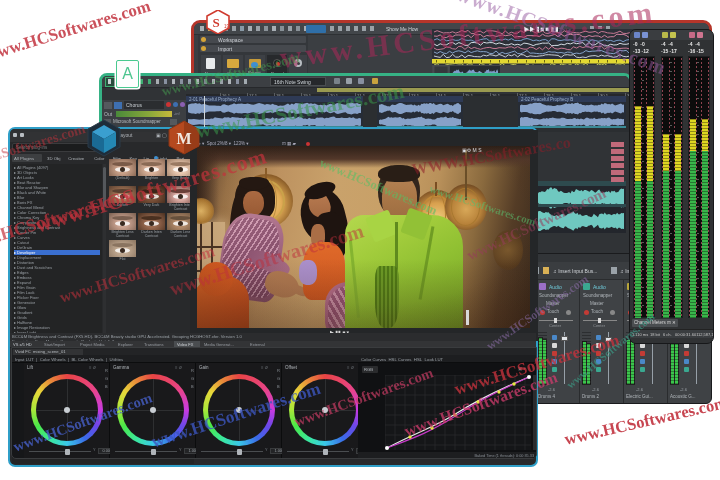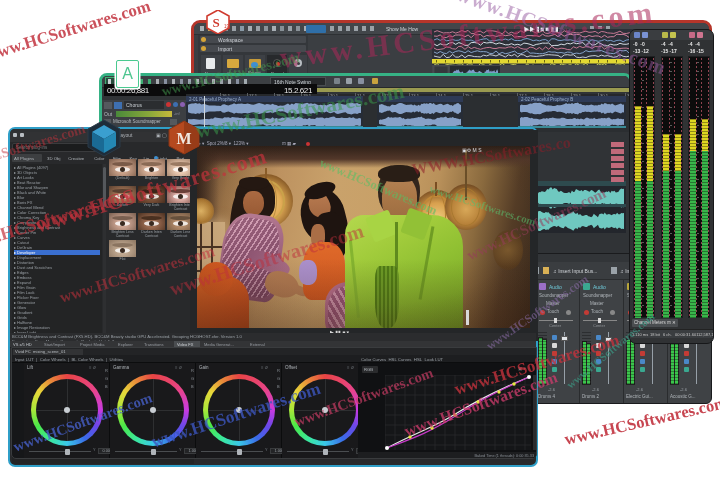--- a/index.html
+++ b/index.html
@@ -294,24 +294,20 @@
       <div class="abs" style="left:118px;top:3px;width:3px;height:5px;background:#99a1a8;"></div>
       <div class="abs" style="left:126px;top:3px;width:3px;height:5px;background:#b0b5ba;"></div>
       <div class="abs" style="left:134px;top:3px;width:3px;height:5px;background:#8890a0;"></div>
       <div class="abs" style="left:142px;top:3px;width:3px;height:5px;background:#a2aab0;"></div>
       <div class="abs" style="left:168px;top:1px;width:56px;height:9px;background:#26282b;border:1px solid #4a4d50;"></div>
       <div class="abs t" style="left:172px;top:3px;color:#cfd5da;font-size:5px;">16th Note Swing</div>
       <div class="abs" style="left:232px;top:2px;width:6px;height:6px;background:#7a828a;border-radius:1px;"></div>
       <div class="abs" style="left:244px;top:2px;width:6px;height:6px;background:#98a0a8;border-radius:1px;"></div>
       <div class="abs" style="left:256px;top:2px;width:6px;height:6px;background:#8890a0;border-radius:1px;"></div>
       <div class="abs" style="left:270px;top:2px;width:6px;height:6px;background:#c8a23e;border-radius:1px;"></div>
-      <div class="abs" style="left:2px;top:8px;width:213px;height:12px;background:#0b0b0c;">
-        <span style="position:absolute;left:3px;top:1.5px;color:#e8e8e8;font-size:8px;letter-spacing:-0.4px;">00:00:26,881</span>
-        <span style="position:absolute;left:180px;top:1.5px;color:#e8e8e8;font-size:8px;letter-spacing:-0.4px;">15.2.621</span>
-      </div>
       <div class="abs" style="left:215px;top:12px;width:318px;height:4px;background:#9a9a50;"></div>
       <div class="abs" style="left:84px;top:18px;width:449px;height:5px;background:#26282b;"></div>
       <div class="abs t" style="left:120px;top:17px;color:#9aa0a6;font-size:4.2px;">16.1</div>
       <div class="abs" style="left:118px;top:17px;width:1px;height:5px;background:#5a5e62;"></div>
       <div class="abs t" style="left:147px;top:17px;color:#9aa0a6;font-size:4.2px;">17.1</div>
       <div class="abs" style="left:145px;top:17px;width:1px;height:5px;background:#5a5e62;"></div>
       <div class="abs t" style="left:174px;top:17px;color:#9aa0a6;font-size:4.2px;">18.1</div>
       <div class="abs" style="left:172px;top:17px;width:1px;height:5px;background:#5a5e62;"></div>
       <div class="abs t" style="left:201px;top:17px;color:#9aa0a6;font-size:4.2px;">19.1</div>
       <div class="abs" style="left:199px;top:17px;width:1px;height:5px;background:#5a5e62;"></div>

